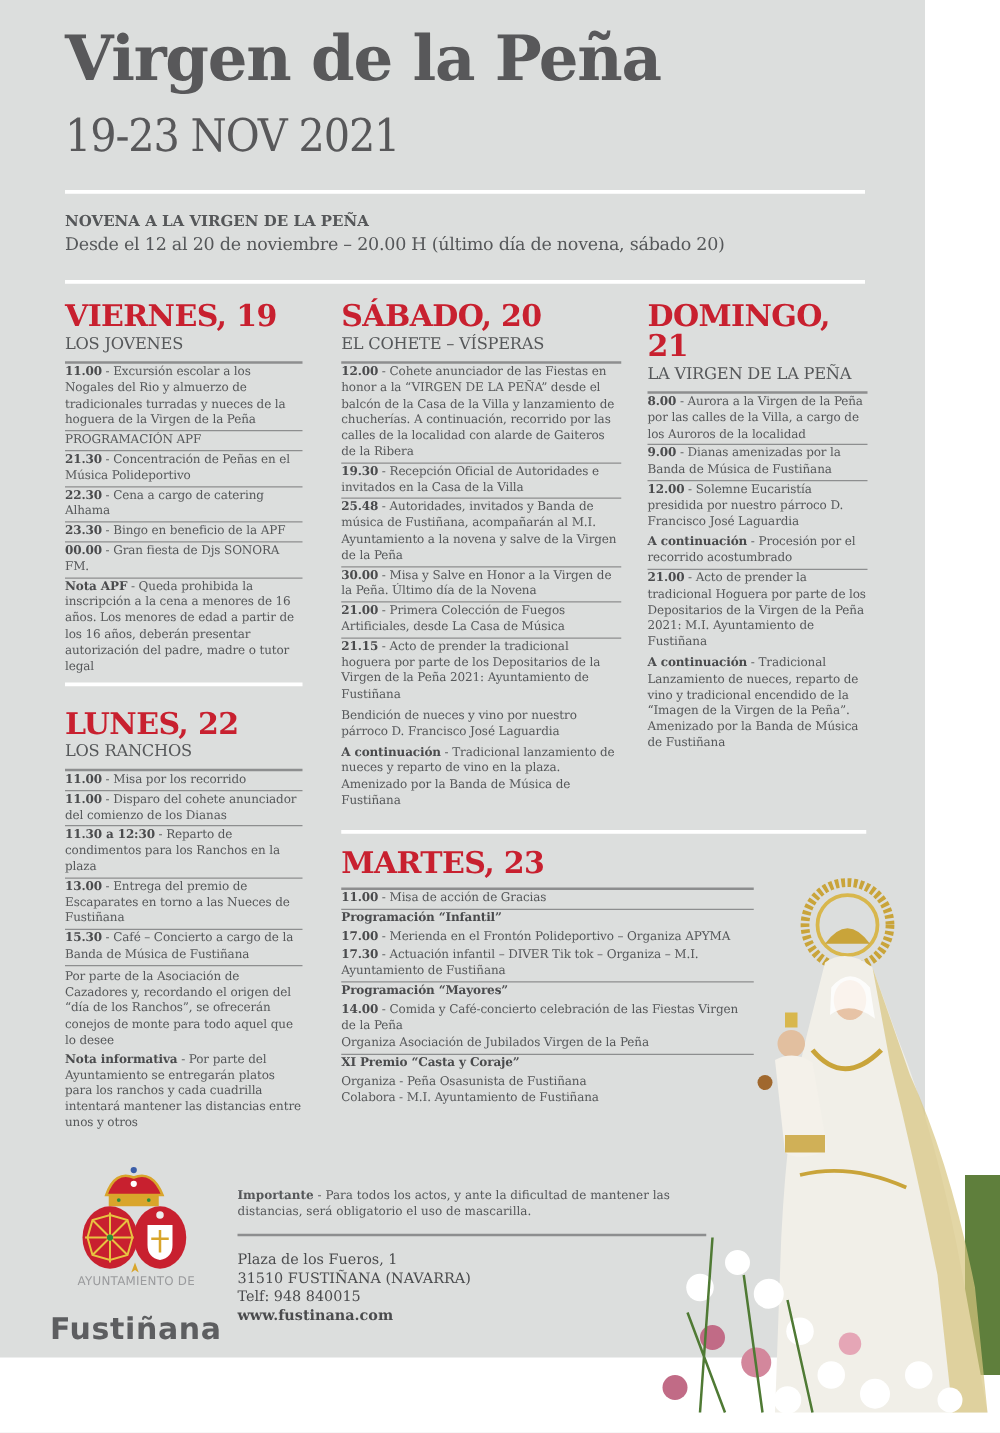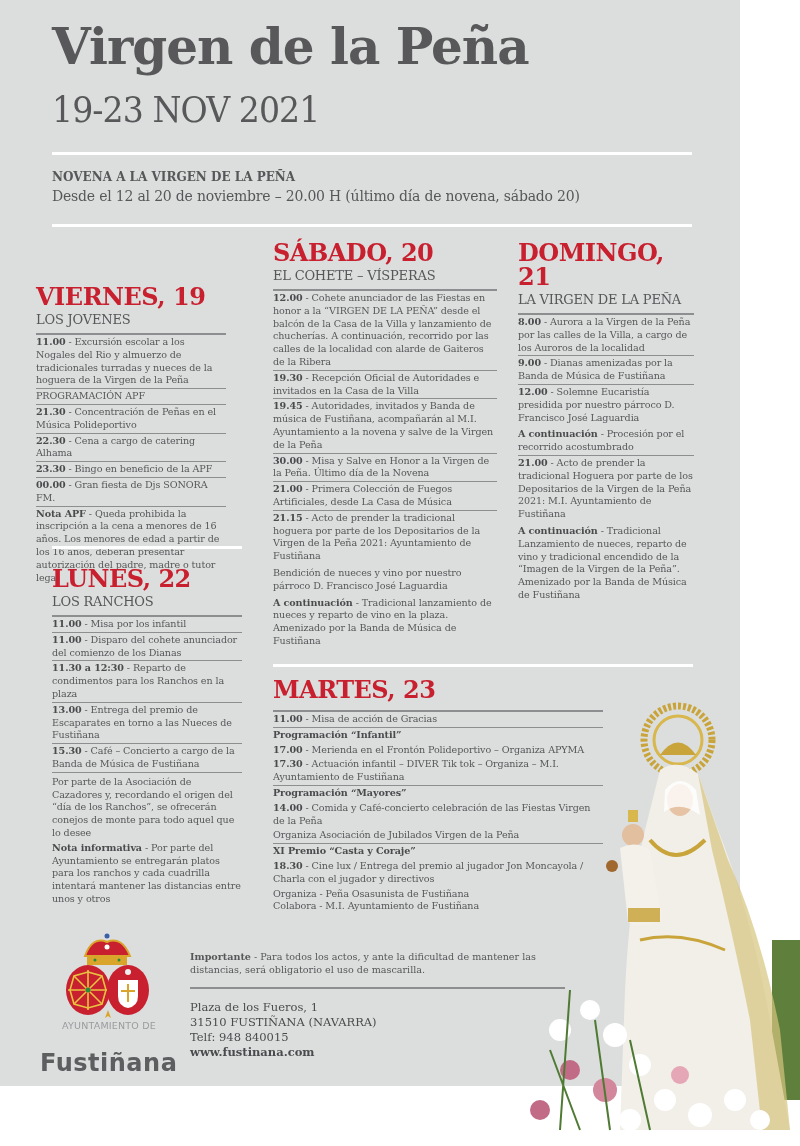--- a/index.html
+++ b/index.html
@@ -43,57 +43,57 @@
 <h1 class="title">Virgen de la Peña</h1>
 <div class="dates">19-23 NOV 2021</div>
 
 <div class="rule-white" style="left:52px; top:152px; width:640px;"></div>
 
 <div class="novena-head">NOVENA A LA VIRGEN DE LA PEÑA</div>
 <div class="novena-text">Desde el 12 al 20 de noviembre – 20.00 H (último día de novena, sábado 20)</div>
 
 <div class="rule-white" style="left:52px; top:224px; width:640px;"></div>
 
-<div class="col" style="left:36px; top:241px; width:190px;margin-top:44px;">
+<div class="col" style="left:52px; top:241px; width:190px;">
   <div class="day-head">VIERNES, 19</div>
   <div class="day-sub">LOS JOVENES</div>
   <div class="ev-list">
     <div class="ev sep"><b>11.00</b> - <span>Excursión escolar a los Nogales del Rio y almuerzo de tradicionales turradas y nueces de la hoguera de la Virgen de la Peña</span></div>
     <div class="ev sep"><span>PROGRAMACIÓN APF</span></div>
     <div class="ev sep"><b>21.30</b> - <span>Concentración de Peñas en el Música Polideportivo</span></div>
     <div class="ev sep"><b>22.30</b> - <span>Cena a cargo de catering Alhama</span></div>
     <div class="ev sep"><b>23.30</b> - <span>Bingo en beneficio de la APF</span></div>
     <div class="ev sep"><b>00.00</b> - <span>Gran fiesta de Djs SONORA FM.</span></div>
     <div class="ev"><b>Nota APF</b> - <span>Queda prohibida la inscripción a la cena a menores de 16 años. Los menores de edad a partir de los 16 años, deberán presentar autorización del padre, madre o tutor legal</span></div>
   </div>
 </div>
 
 <div class="rule-white" style="left:52px; top:546px; width:190px;"></div>
 
 <div class="col" style="left:52px; top:567px; width:190px;">
   <div class="day-head">LUNES, 22</div>
   <div class="day-sub">LOS RANCHOS</div>
   <div class="ev-list">
-    <div class="ev sep"><b>11.00</b> - <span>Misa por los infantil</span></div>
+    <div class="ev sep"><b>11.00</b> - <span>Misa por los recorrido</span></div>
     <div class="ev sep"><b>11.00</b> - <span>Disparo del cohete anunciador del comienzo de los Dianas</span></div>
     <div class="ev sep"><b>11.30 a 12:30</b> - <span>Reparto de condimentos para los Ranchos en la plaza</span></div>
     <div class="ev sep"><b>13.00</b> - <span>Entrega del premio de Escaparates en torno a las Nueces de Fustiñana</span></div>
     <div class="ev sep"><b>15.30</b> - <span>Café – Concierto a cargo de la Banda de Música de Fustiñana</span></div>
     <div class="ev" style="margin-top:2px;"><span>Por parte de la Asociación de Cazadores y, recordando el origen del “día de los Ranchos”, se ofrecerán conejos de monte para todo aquel que lo desee</span></div>
     <div class="ev"><b>Nota informativa</b> - <span>Por parte del Ayuntamiento se entregarán platos para los ranchos y cada cuadrilla intentará mantener las distancias entre unos y otros</span></div>
   </div>
 </div>
 
 <div class="col" style="left:273px; top:241px; width:224px;">
   <div class="day-head">SÁBADO, 20</div>
   <div class="day-sub">EL COHETE – VÍSPERAS</div>
   <div class="ev-list">
     <div class="ev sep"><b>12.00</b> - <span>Cohete anunciador de las Fiestas en honor a la “VIRGEN DE LA PEÑA” desde el balcón de la Casa de la Villa y lanzamiento de chucherías. A continuación, recorrido por las calles de la localidad con alarde de Gaiteros de la Ribera</span></div>
     <div class="ev sep"><b>19.30</b> - <span>Recepción Oficial de Autoridades e invitados en la Casa de la Villa</span></div>
-    <div class="ev sep"><b>19.45</b> - <span>Autoridades, invitados y Banda de música de Fustiñana, acompañarán al M.I. Ayuntamiento a la novena y salve de la Virgen de la Peña</span></div>
+    <div class="ev sep"><b>25.48</b> - <span>Autoridades, invitados y Banda de música de Fustiñana, acompañarán al M.I. Ayuntamiento a la novena y salve de la Virgen de la Peña</span></div>
     <div class="ev sep"><b>30.00</b> - <span>Misa y Salve en Honor a la Virgen de la Peña. Último día de la Novena</span></div>
     <div class="ev sep"><b>21.00</b> - <span>Primera Colección de Fuegos Artificiales, desde La Casa de Música</span></div>
     <div class="ev"><b>21.15</b> - <span>Acto de prender la tradicional hoguera por parte de los Depositarios de la Virgen de la Peña 2021: Ayuntamiento de Fustiñana</span></div>
     <div class="ev" style="margin-top:2px;"><span>Bendición de nueces y vino por nuestro párroco D. Francisco José Laguardia</span></div>
     <div class="ev" style="margin-top:2px;"><b>A continuación</b> - <span>Tradicional lanzamiento de nueces y reparto de vino en la plaza. Amenizado por la Banda de Música de Fustiñana</span></div>
   </div>
 </div>
 
 <div class="col" style="left:518px; top:241px; width:176px;">
   <div class="day-head">DOMINGO, 21</div>
@@ -114,21 +114,20 @@
   <div class="day-head">MARTES, 23</div>
   <div class="ev-list" style="width:330px; margin-top:8px;">
     <div class="ev sep"><b>11.00</b> - <span>Misa de acción de Gracias</span></div>
     <div class="ev"><b>Programación “Infantil”</b></div>
     <div class="ev"><b>17.00</b> - <span>Merienda en el Frontón Polideportivo – Organiza APYMA</span></div>
     <div class="ev sep"><b>17.30</b> - <span>Actuación infantil – DIVER Tik tok – Organiza – M.I. Ayuntamiento de Fustiñana</span></div>
     <div class="ev"><b>Programación “Mayores”</b></div>
     <div class="ev"><b>14.00</b> - <span>Comida y Café-concierto celebración de las Fiestas Virgen de la Peña</span></div>
     <div class="ev sep"><span>Organiza Asociación de Jubilados Virgen de la Peña</span></div>
     <div class="ev"><b>XI Premio “Casta y Coraje”</b></div>
-    <div class="ev"><b>18.30</b> - <span>Cine lux / Entrega del premio al jugador Jon Moncayola / Charla con el jugador y directivos</span></div>
     <div class="ev" style="padding-bottom:0;"><span>Organiza - Peña Osasunista de Fustiñana</span></div>
     <div class="ev" style="padding-top:0;"><span>Colabora - M.I. Ayuntamiento de Fustiñana</span></div>
   </div>
 </div>
 
 <div class="logo">
   <svg width="140" height="95" viewBox="0 0 140 95">
 
     <rect x="47" y="28" width="40" height="9" fill="#d9a52b"></rect>
     <path d="M45 28 Q52 8 67 14 Q82 8 90 28 Z" fill="#c8202f" stroke="#d9a52b" stroke-width="2"></path>

